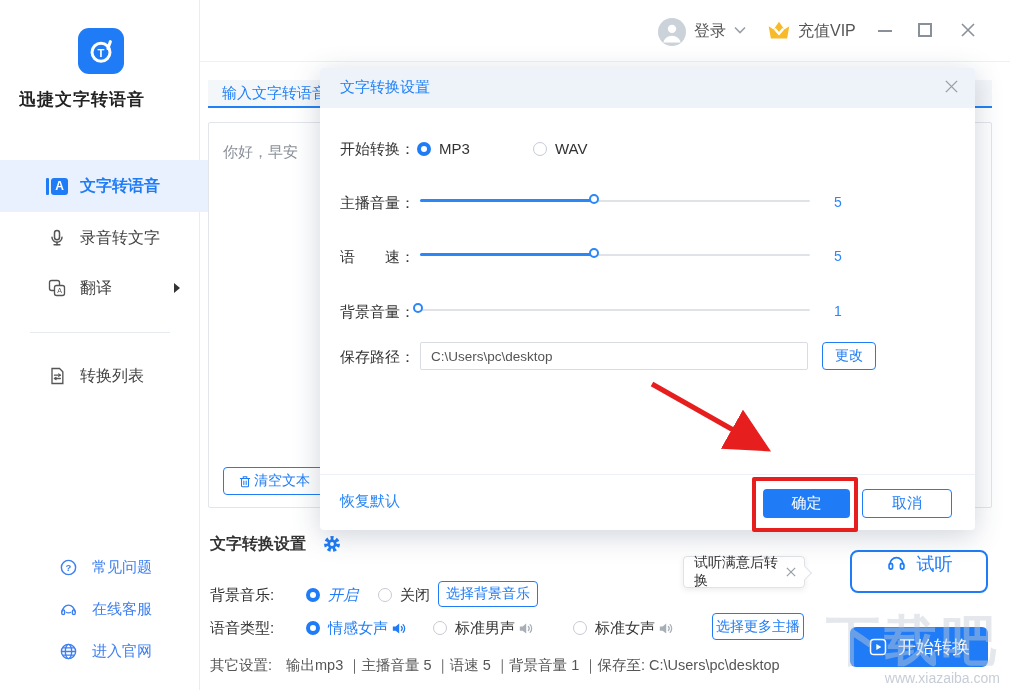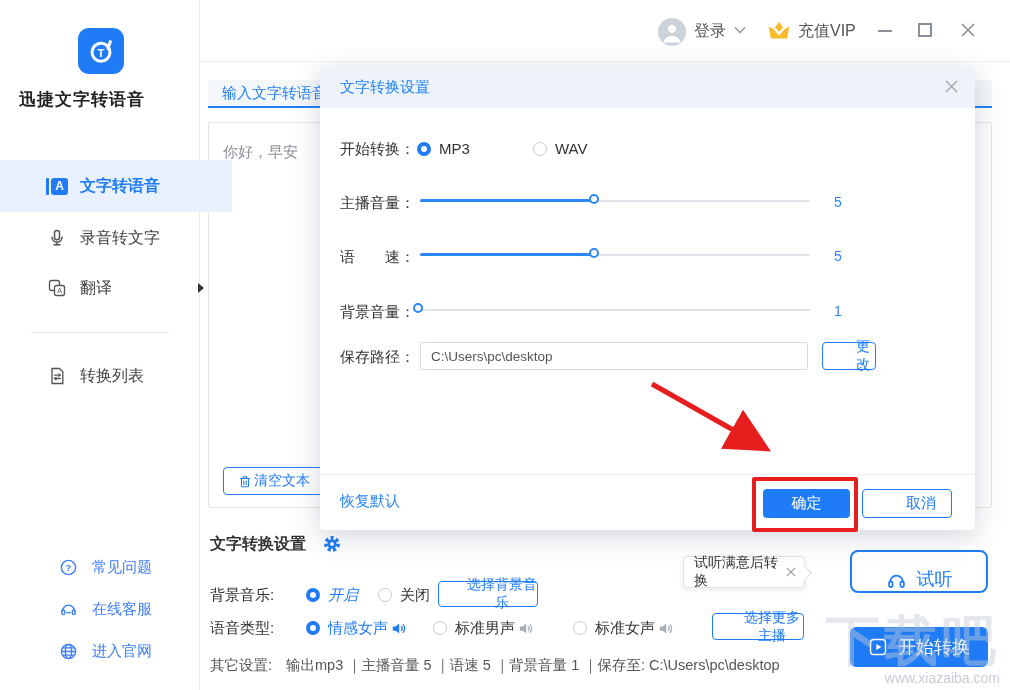--- a/index.html
+++ b/index.html
@@ -4,21 +4,21 @@
 <style>
   * { margin:0; padding:0; box-sizing:border-box; }
   html,body { width:1010px; height:690px; }
   body { font-family:"Liberation Sans","DejaVu Sans",sans-serif; font-size:14px; color:#333; background:#fff; overflow:hidden; }
   .app { position:relative; width:1010px; height:690px; background:#fff; }
 
   
   .sidebar { position:absolute; left:0; top:0; width:200px; height:690px; background:#fff; border-right:1px solid #e9edf2; z-index:5; }
   .logo-icon { position:absolute; left:78px; top:28px; width:46px; height:46px; background:#1f7cf6; border-radius:11px; display:flex; align-items:center; justify-content:center; }
   .logo-name { position:absolute; left:0; top:88px; width:164px; text-align:center; font-size:17px; font-weight:bold; color:#222; letter-spacing:1px; }
-  .nav-item { position:absolute; left:0; width:232px; height:52px; display:flex; align-items:center; cursor:pointer; color:#444; font-size:16px; }
+  .nav-item { position:absolute; left:0; width:208px; height:52px; display:flex; align-items:center; cursor:pointer; color:#444; font-size:16px; }
   .nav-item .ic { width:22px; margin-left:46px; margin-right:12px; display:flex; align-items:center; justify-content:center; }
   .nav-item.active { background:#e8f1fd; color:#1f7cf6; font-weight:bold; }
   .a-badge { display:inline-flex; width:17px; height:17px; background:#1f7cf6; border-radius:3px; color:#fff; font-size:12px; font-weight:bold; align-items:center; justify-content:center; }
   .a-badge::before { content:"A"; }
   .a-bar { display:inline-block; width:3px; height:17px; background:#1f7cf6; margin-right:2px; border-radius:1px; }
   .caret-right { position:absolute; right:28px; width:0; height:0; border-left:6px solid #333; border-top:5px solid transparent; border-bottom:5px solid transparent; }
   .nav-divider { position:absolute; left:30px; top:332px; width:140px; height:1px; background:#e7ebf0; }
   .side-foot { position:absolute; left:0; width:200px; height:34px; display:flex; align-items:center; color:#3d7ef2; font-size:15px; cursor:pointer; }
   .side-foot .ic { width:20px; margin-left:58px; margin-right:14px; display:flex; align-items:center; justify-content:center; }
 
@@ -41,27 +41,27 @@
   .clear-btn { position:absolute; left:14px; top:344px; width:102px; height:28px; border:1px solid #1f7cf6; border-radius:4px; background:#fff; color:#1f7cf6; font-size:14px; display:flex; align-items:center; justify-content:center; gap:2px; cursor:pointer; }
 
   .settings-head { position:absolute; left:210px; top:534px; font-size:16px; font-weight:bold; color:#333; }
   .gear { position:absolute; left:322px; top:534px; cursor:pointer; }
 
   .row-label { position:absolute; font-size:15px; color:#333; }
   .radio { position:absolute; width:14px; height:14px; border-radius:50%; border:1px solid #c6cbd4; background:#fff; cursor:pointer; }
   .radio.sel { border:4px solid #1f7cf6; }
   .opt-label { position:absolute; font-size:15px; color:#333; cursor:pointer; }
   .opt-label.sel { color:#1f7cf6; }
-  .outline-btn { position:absolute; border:1px solid #1f7cf6; border-radius:4px; background:#fff; color:#1f7cf6; display:flex; align-items:center; justify-content:center; cursor:pointer;padding-left:28px; }
+  .outline-btn { position:absolute; border:1px solid #1f7cf6; border-radius:4px; background:#fff; color:#1f7cf6; display:flex; align-items:center; justify-content:center; cursor:pointer; }
   .other-row { position:absolute; left:210px; top:656px; font-size:14.5px; color:#555; white-space:nowrap; }
   .other-row .lbl { margin-right:14px; }
 
   .tooltip { position:absolute; left:683px; top:556px; width:122px; height:32px; background:#fff; border:1px solid #dfe3e8; border-radius:4px; box-shadow:0 2px 6px rgba(0,0,0,.08); display:flex; align-items:center; padding:0 8px 0 10px; gap:6px; font-size:14px; color:#333; z-index:6; }
   .tooltip .arr { position:absolute; right:-6px; top:11px; width:10px; height:10px; background:#fff; border-top:1px solid #dfe3e8; border-right:1px solid #dfe3e8; transform:rotate(45deg); }
-  .listen-btn { position:absolute; left:850px; top:550px; width:138px; height:43px; border:2px solid #1f7cf6; border-radius:8px; background:#fff; color:#1f7cf6; font-size:18px; display:flex; align-items:flex-end; justify-content:center; gap:10px; cursor:pointer; }
+  .listen-btn { position:absolute; left:850px; top:550px; width:138px; height:43px; border:2px solid #1f7cf6; border-radius:8px; background:#fff; color:#1f7cf6; font-size:18px; display:flex; align-items:flex-start; justify-content:center; gap:10px; cursor:pointer; }
   .start-btn { position:absolute; left:850px; top:627px; width:138px; height:40px; border:none; border-radius:6px; background:#1f7cf6; color:#fff; font-size:18px; display:flex; align-items:center; justify-content:center; gap:10px; cursor:pointer; }
 
   
   .modal { position:absolute; left:320px; top:68px; width:655px; height:462px; background:#fff; border-radius:4px; box-shadow:0 6px 28px rgba(40,60,90,.22); z-index:10; }
   .modal-head { position:absolute; left:0; top:0; width:655px; height:40px; background:#eef3fa; border-radius:4px 4px 0 0; }
   .modal-title { position:absolute; left:20px; top:10px; font-size:15px; color:#2080f7; }
   .modal-close { position:absolute; right:16px; top:11px; cursor:pointer; }
   .m-label { position:absolute; left:20px; width:84px; font-size:15px; color:#333; white-space:pre; }
   .slider { position:absolute; left:100px; width:390px; height:14px; cursor:pointer; }
   .slider .track { position:absolute; left:0; right:0; top:6px; height:2px; background:#dfe3e8; border-radius:2px; }

